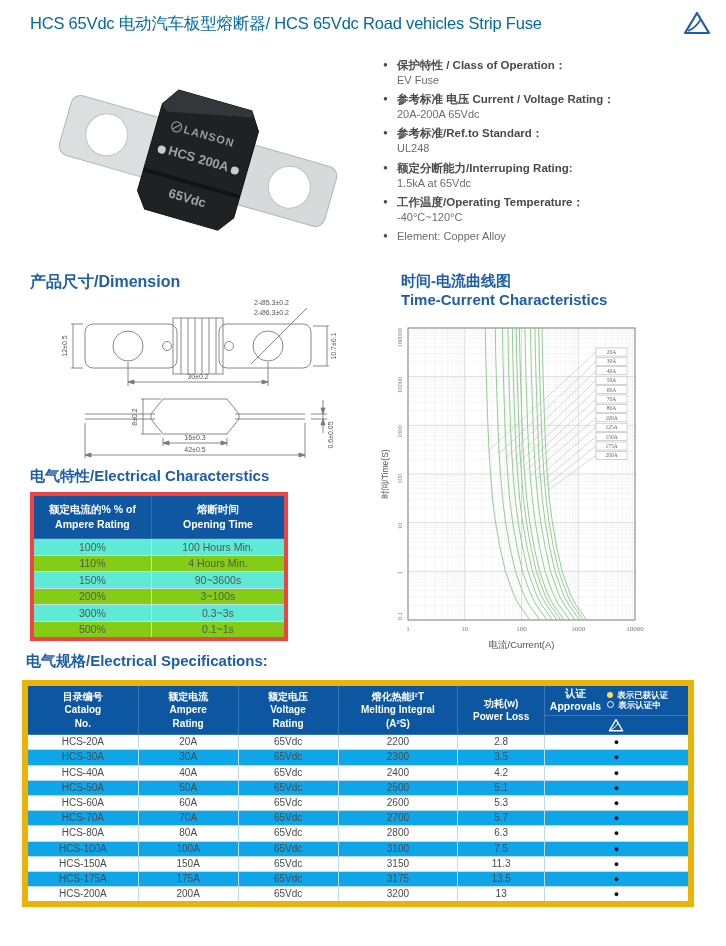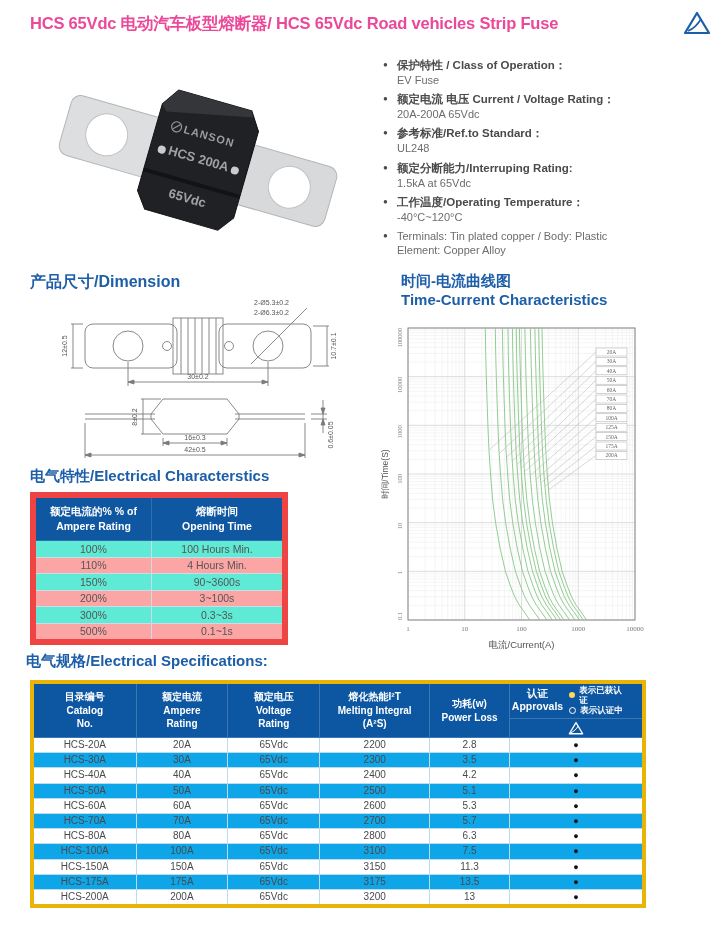--- a/index.html
+++ b/index.html
@@ -1,42 +1,42 @@
 <!DOCTYPE html>
 <html><head>
 <meta charset="utf-8">
 <style>
   html,body{margin:0;padding:0;background:#fff;}
   .page{position:relative;width:726px;height:946px;background:#fff;overflow:hidden;
         font-family:"Liberation Sans",sans-serif;}
   .doc-title{position:absolute;left:30px;top:13px;width:600px;font-size:16.5px;
-             font-weight:bold;color:#ec4899;letter-spacing:-0.2px;}
+             font-weight:normal;color:#0369a1;letter-spacing:-0.2px;}
   .brand-logo{position:absolute;right:14px;top:10px;}
   
   .features{position:absolute;left:383px;top:58px;width:340px;list-style:none;margin:0;padding:0;}
   .feat{display:flex;margin-bottom:5px;}
   .feat .dot{width:14px;color:#4a4a4a;font-size:8px;padding-top:2px;flex:0 0 14px;}
   .feat-label{font-weight:bold;color:#4a4a4a;font-size:11.5px;line-height:1.3;}
   .feat-val{color:#6c6c6c;font-size:11px;line-height:1.3;}
   
   .sec-h{position:absolute;font-weight:bold;color:#1d5ea8;font-size:16px;}
   .sec-h.small{font-size:15px;}
   .chart-h{position:absolute;left:401px;top:271px;font-weight:bold;color:#1d5ea8;
            font-size:15px;line-height:19px;}
   
   .char-table{position:absolute;left:30px;top:492px;width:258px;border-collapse:collapse;
-              table-layout:fixed;border:6px solid #ef4444;}
+              table-layout:fixed;border:4px solid #ef4444;}
   .char-table th{background:#0f57a0;color:#fff;font-size:10.5px;font-weight:bold;
                  height:42px;border:1px solid #2f6fae;line-height:1.4;padding:0;}
   .char-table td{font-size:10.5px;color:#555;text-align:center;height:15.5px;
                  border:1px solid #c9dcea;padding:0;background:#5eead4;}
-  .char-table tr.alt td{background:#fca5a5;}
+  .char-table tr.alt td{background:#84cc16;}
   
-  .spec-table{position:absolute;left:30px;top:680px;width:616px;border-collapse:collapse;
-              table-layout:fixed;border:4px solid #eab308;}
+  .spec-table{position:absolute;left:22px;top:680px;width:672px;border-collapse:collapse;
+              table-layout:fixed;border:6px solid #eab308;}
   .spec-table th{background:#0d57a2;color:#fff;font-size:10px;font-weight:bold;
                  border:1px solid #3a78b5;padding:2px 0;line-height:1.35;vertical-align:middle;}
   .spec-table td{font-size:10px;color:#4a4a4a;text-align:center;height:14.2px;
                  line-height:14.2px;border:1px solid #bcdcee;padding:0;background:#fff;}
   .spec-table tr.alt td{background:#0ea5e9;}
   .app-head{display:flex;align-items:center;justify-content:center;gap:6px;padding:1px 17px 3px 2px;
             border-bottom:1px solid #3a78b5;}
   .app-title{font-size:10.5px;font-weight:bold;line-height:1.2;text-align:center;}
   .app-legend{text-align:left;}
   .legend-line{display:flex;align-items:center;gap:4px;font-size:8.5px;font-weight:bold;line-height:10px;}
@@ -84,21 +84,21 @@
       <li class="feat">
         <span class="dot">●</span>
         <div>
           <div class="feat-label">保护特性 / Class of Operation：</div>
           <div class="feat-val">EV Fuse</div>
         </div>
       </li>
       <li class="feat">
         <span class="dot">●</span>
         <div>
-          <div class="feat-label">额定电流 电压  Current / Voltage Rating：</div>
+          <div class="feat-label">参考标准 电压  Current / Voltage Rating：</div>
           <div class="feat-val">20A-200A   65Vdc</div>
         </div>
       </li>
       <li class="feat">
         <span class="dot">●</span>
         <div>
           <div class="feat-label">参考标准/Ref.to Standard：</div>
           <div class="feat-val">UL248</div>
         </div>
       </li>
@@ -112,21 +112,20 @@
       <li class="feat">
         <span class="dot">●</span>
         <div>
           <div class="feat-label">工作温度/Operating Temperature：</div>
           <div class="feat-val">-40°C~120°C</div>
         </div>
       </li>
       <li class="feat">
         <span class="dot">●</span>
         <div>
-          <div class="feat-val">Terminals: Tin plated copper / Body: Plastic</div>
           <div class="feat-val">Element: Copper Alloy</div>
         </div>
       </li>
     </ul>
 
   <div class="sec-h" style="left:30px;top:272px;">产品尺寸/Dimension</div>
 
   <svg class="abs" style="left:55px;top:296px;" width="300" height="96" viewBox="0 0 300 96">
     <g fill="none" stroke="#7c7c7c" stroke-width="0.9">
       <rect x="30" y="28" width="92" height="44" rx="8"></rect>

